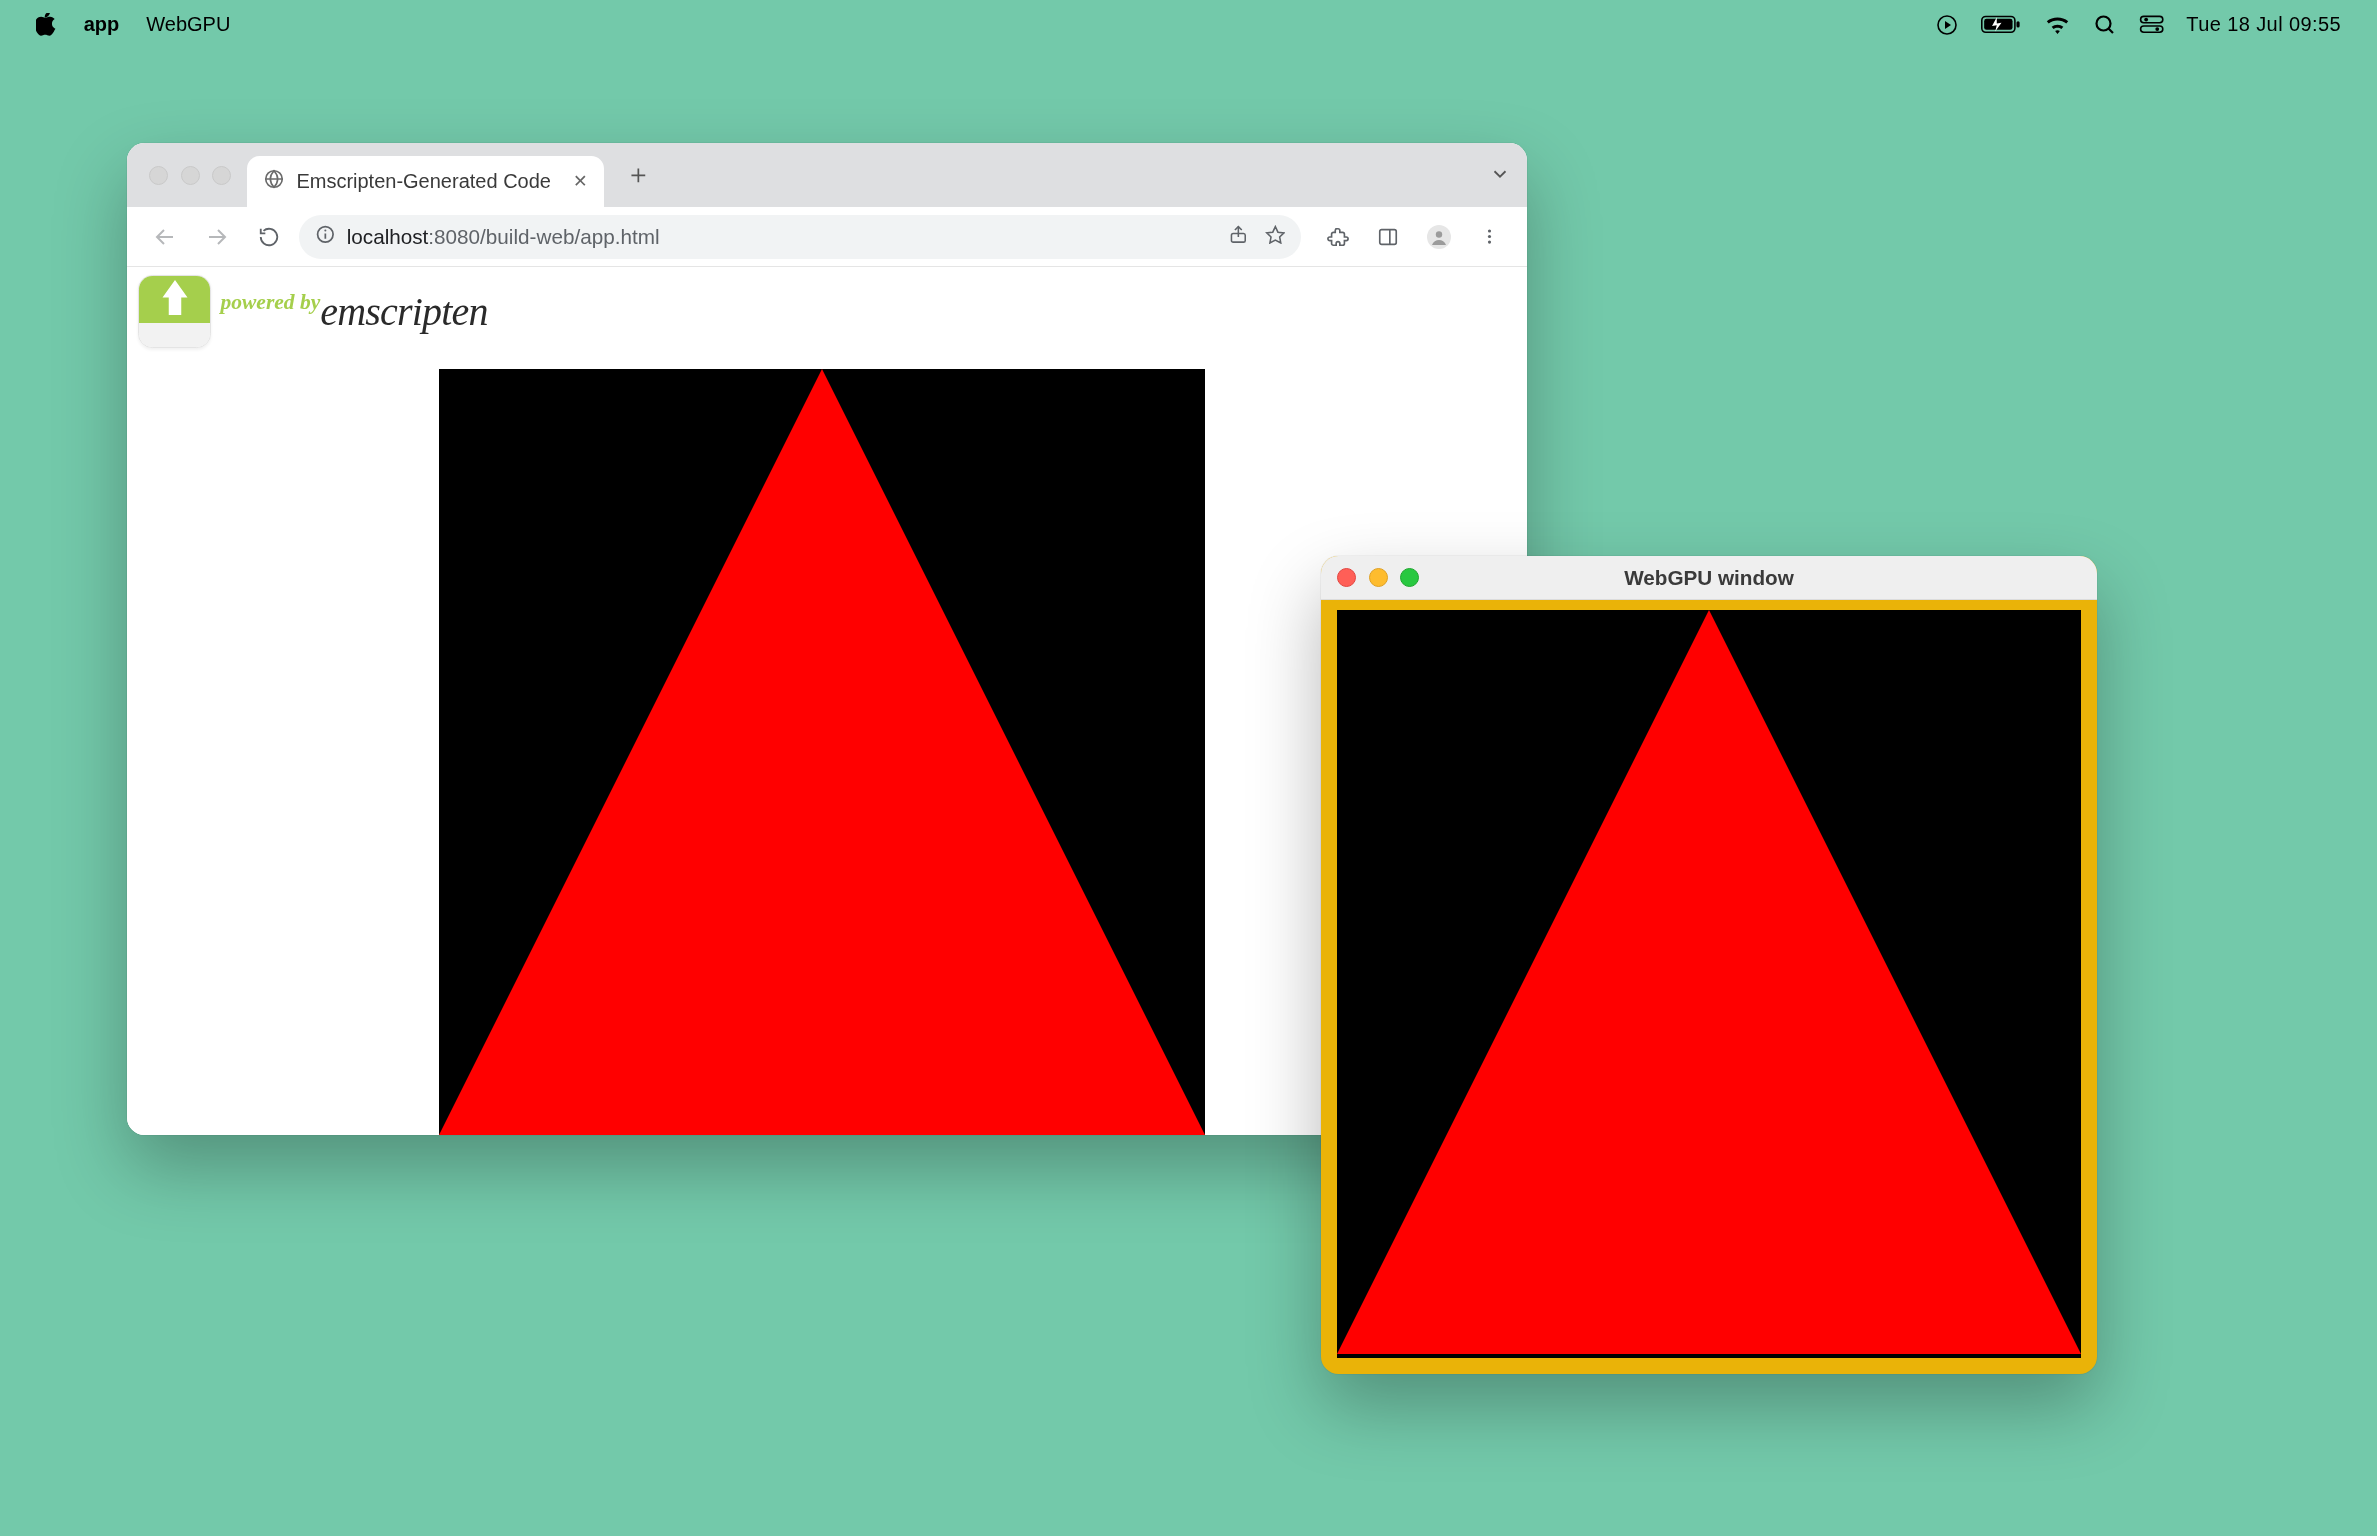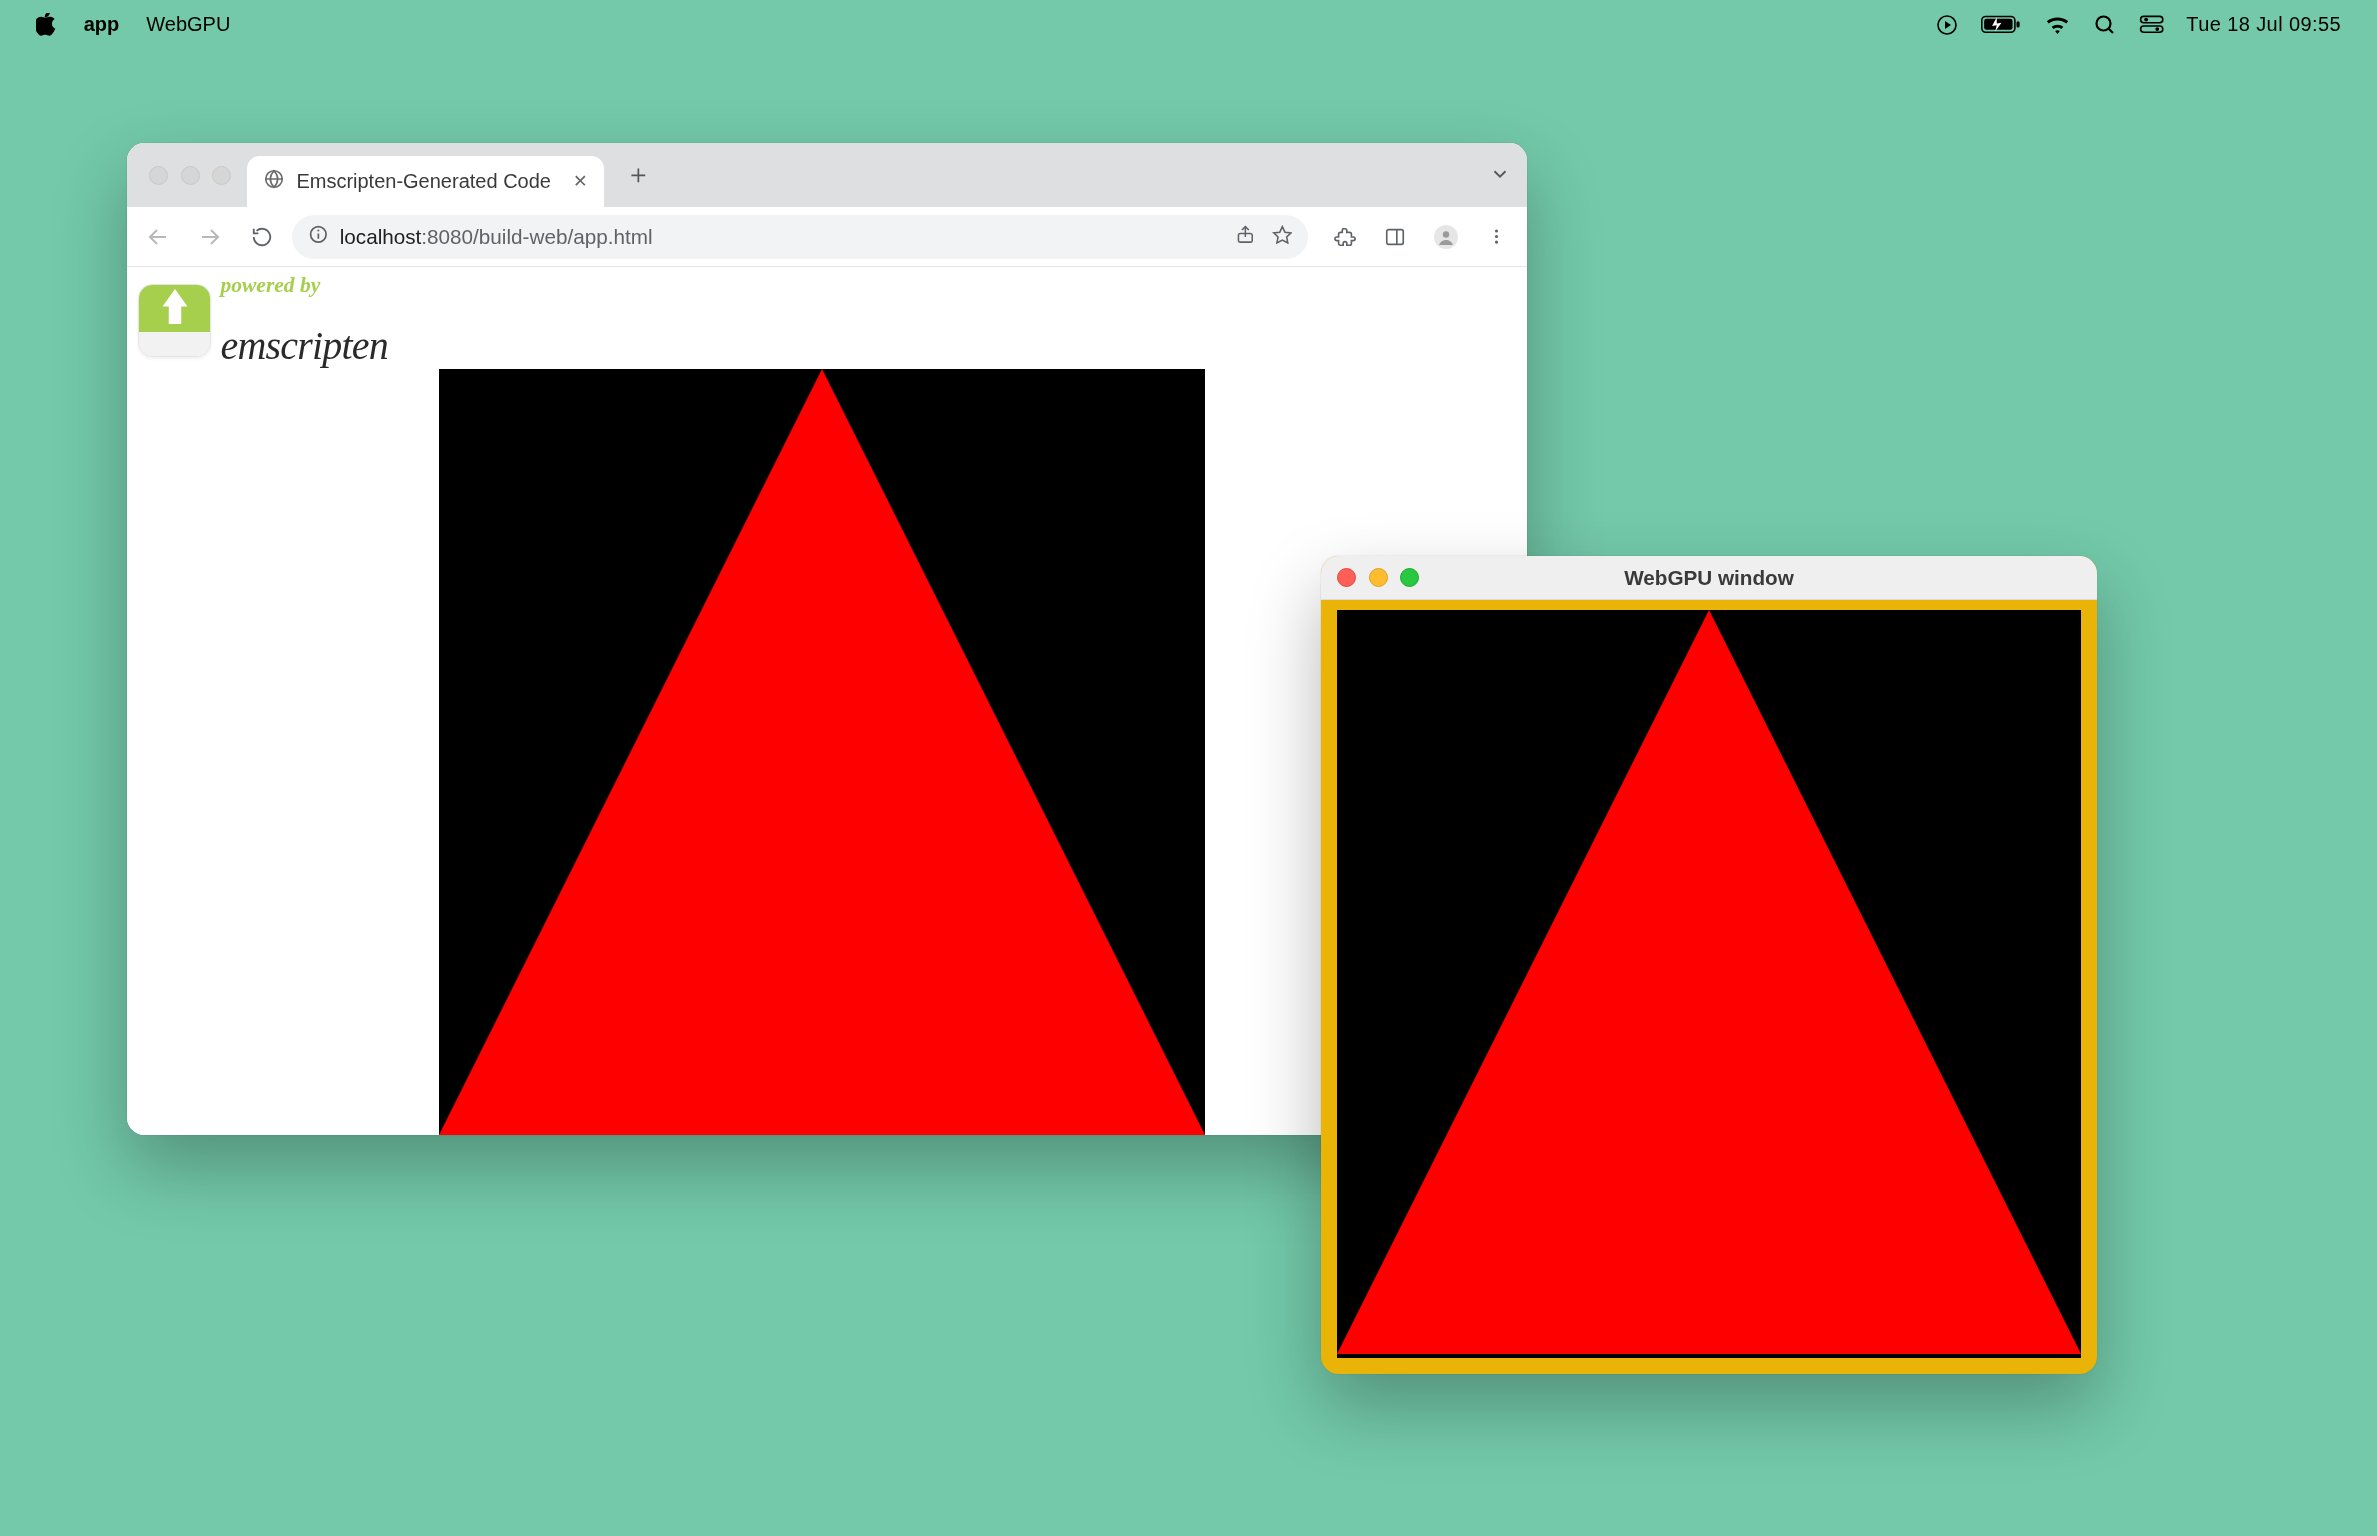--- a/index.html
+++ b/index.html
@@ -72,21 +72,21 @@
   }
   .browser-tabstrip .tabs-dropdown {
     margin-left:auto; color:#555;
   }
 
   .browser-toolbar {
     height: 60px;
     background:#fff;
     border-bottom:0.8px solid #e5e5e5;
     display:flex; align-items:center; gap:8px;
-    padding: 0 9px;
+    padding: 0 16px;
   }
   .tb-btn {
     width:44px; height:44px; display:flex; align-items:center; justify-content:center;
     color:#6b6b6b; border-radius:50%;
   }
   .tb-btn.disabled { opacity:0.45; }
   .omnibox {
     flex:1;
     height:44px;
     background:#f1f3f4;
@@ -112,21 +112,21 @@
     display:flex; align-items:center; gap:9.5px;
   }
   .em-badge {
     width:73px; height:73px; border-radius:14.3px;
     background:#fff; border:0.8px solid #e4e4e4;
     display:flex; flex-direction:column; overflow:hidden;
     box-shadow: 0 1.6px 3.2px rgba(0,0,0,0.06);
   }
   .em-badge .top { flex:1; background:#a5cf4c; display:flex; align-items:center; justify-content:center; }
   .em-badge .bot { height:24px; background:#f2f2f2; }
-  .em-text { display:flex; flex-direction:column; line-height:1;gap:28px; }
+  .em-text { display:flex; flex-direction:row; line-height:1; }
   .em-text .pw { font-family: Georgia, 'Times New Roman', serif; font-style:italic; font-weight:700; color:#a5cf4c; font-size:21.5px; margin-bottom:1.6px; text-shadow: -0.8px -0.8px 0 #fff, 0.8px -0.8px 0 #fff, -0.8px 0.8px 0 #fff, 0.8px 0.8px 0 #fff; }
   .em-text .name { font-family: Georgia, 'Times New Roman', serif; font-style:italic; font-weight:400; color:#2a2a2a; font-size:40px; letter-spacing:-0.8px; text-shadow: -1.6px -1.6px 0 #fff, 1.6px -1.6px 0 #fff, -1.6px 1.6px 0 #fff, 1.6px 1.6px 0 #fff; }
 
   .canvas-black {
     position:absolute;
     background:#000;
   }
   .canvas-black.browser-canvas { left:312px; top:102px; width:766px; height:768px; }
   .red-triangle { position:absolute; inset:0; }
 

